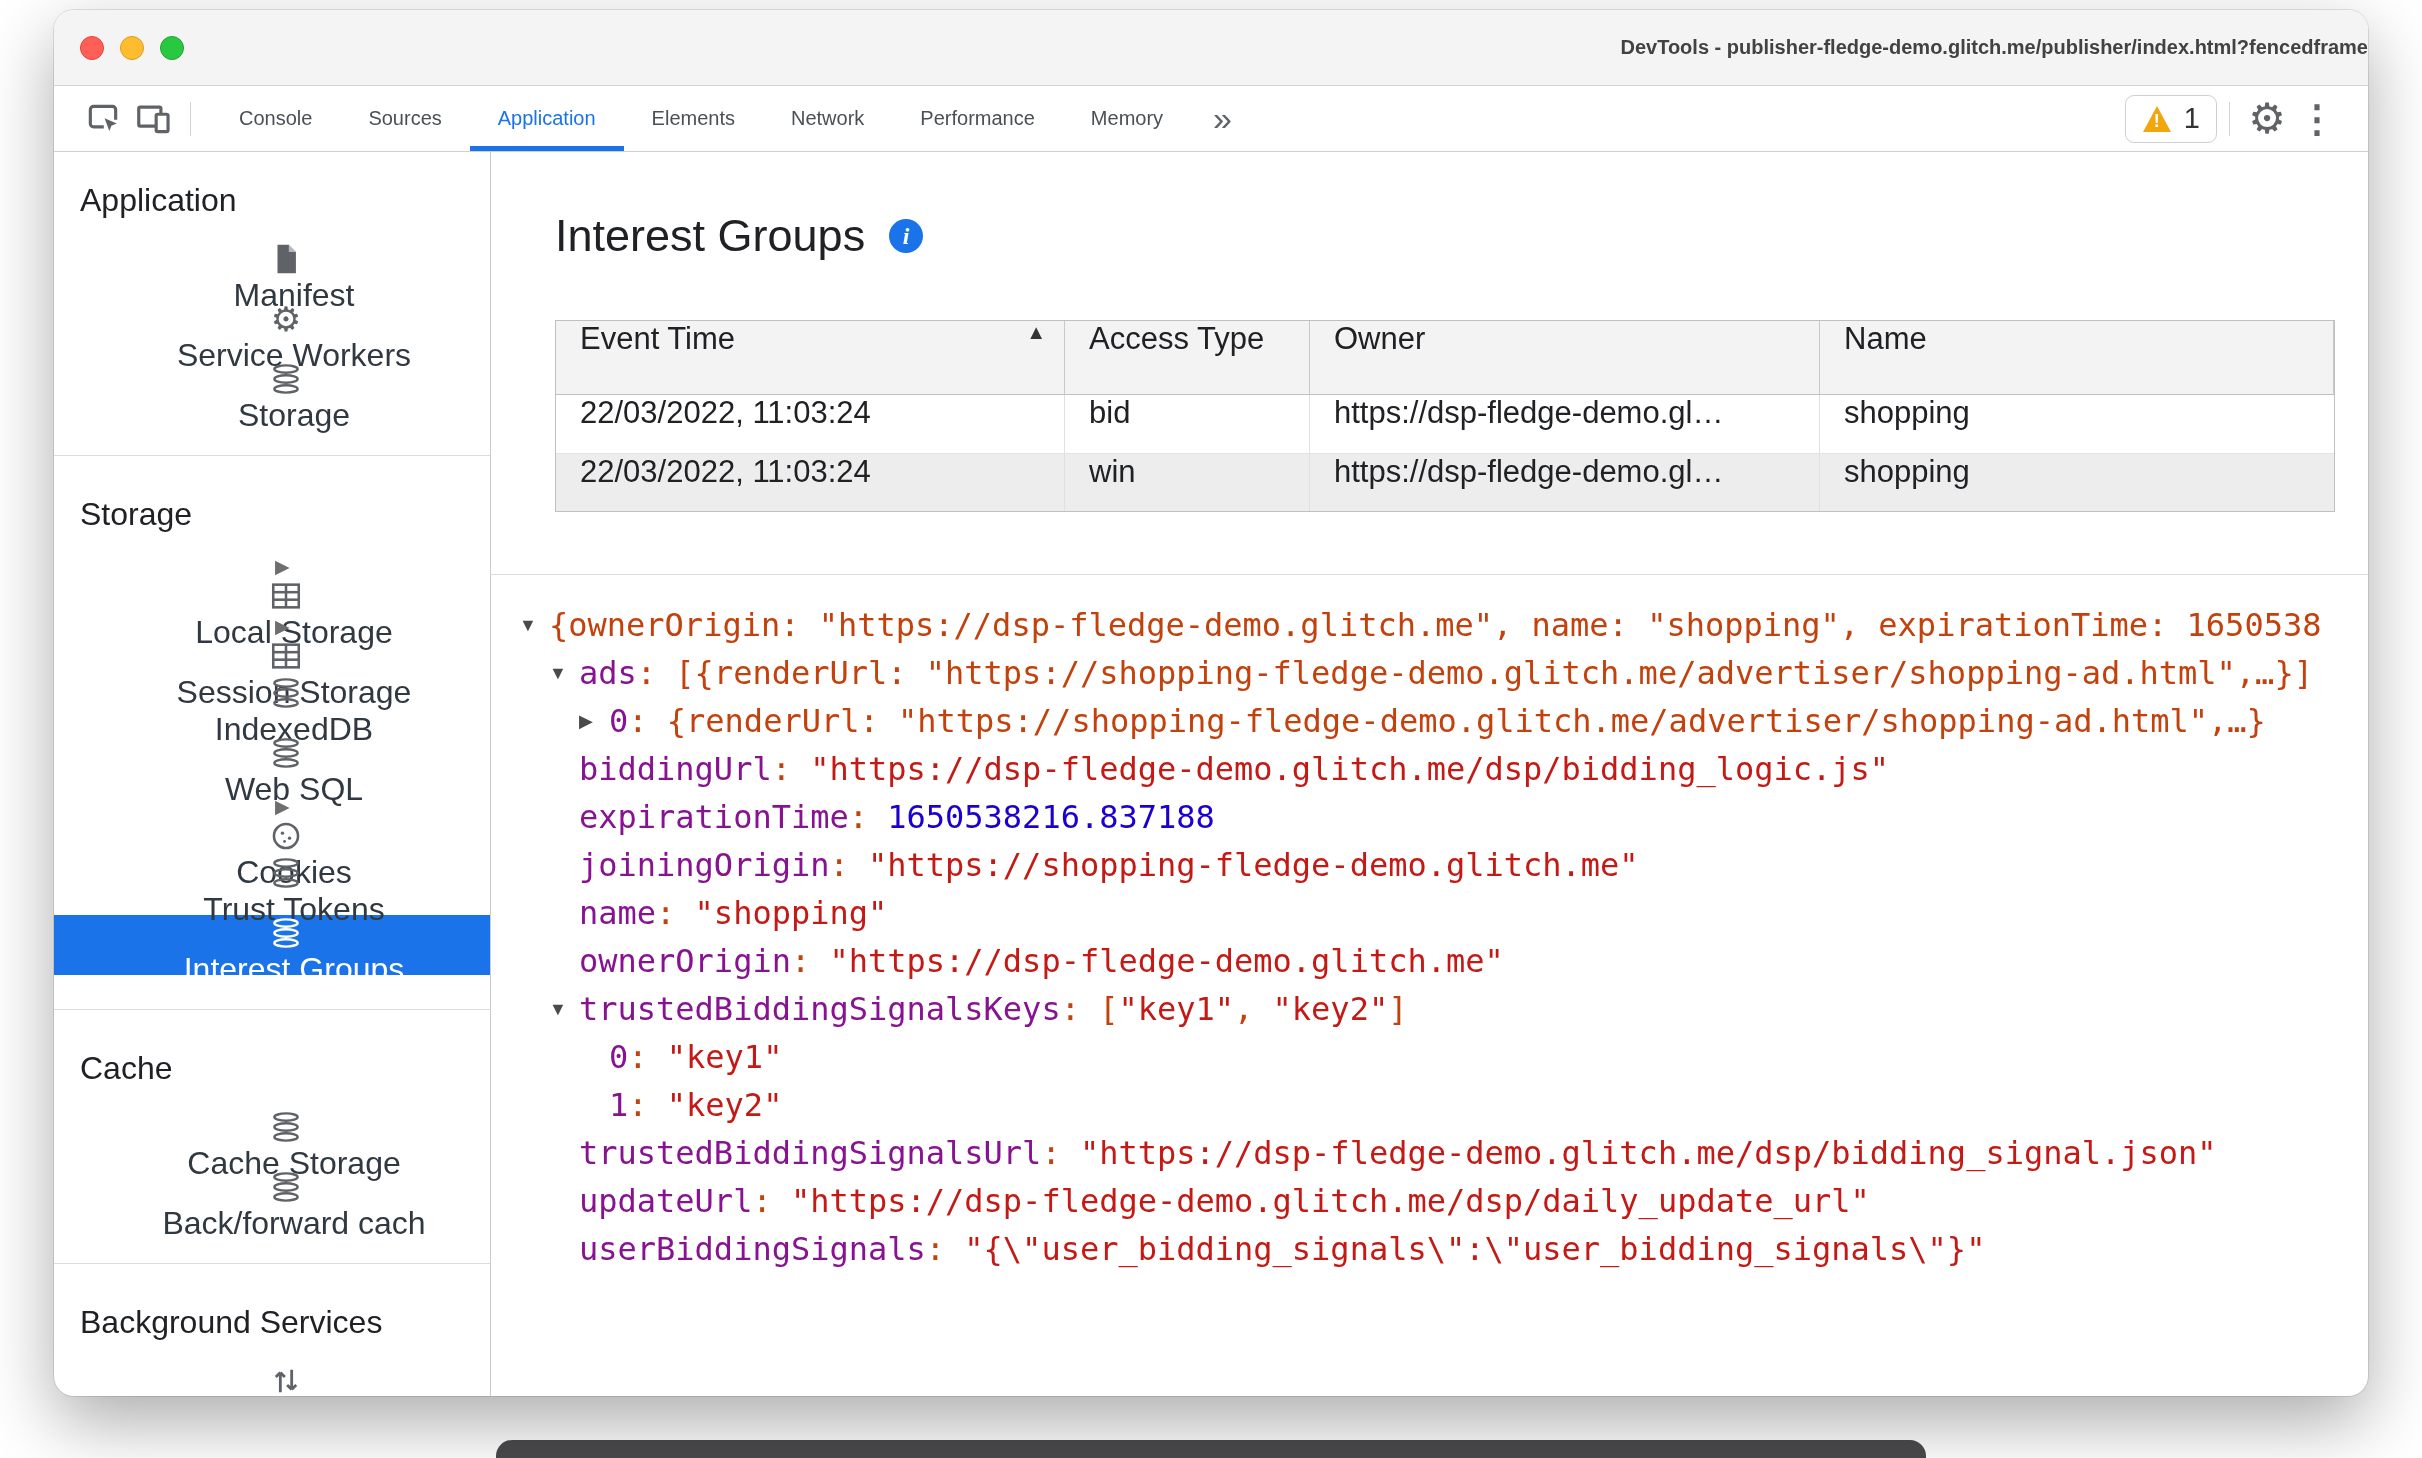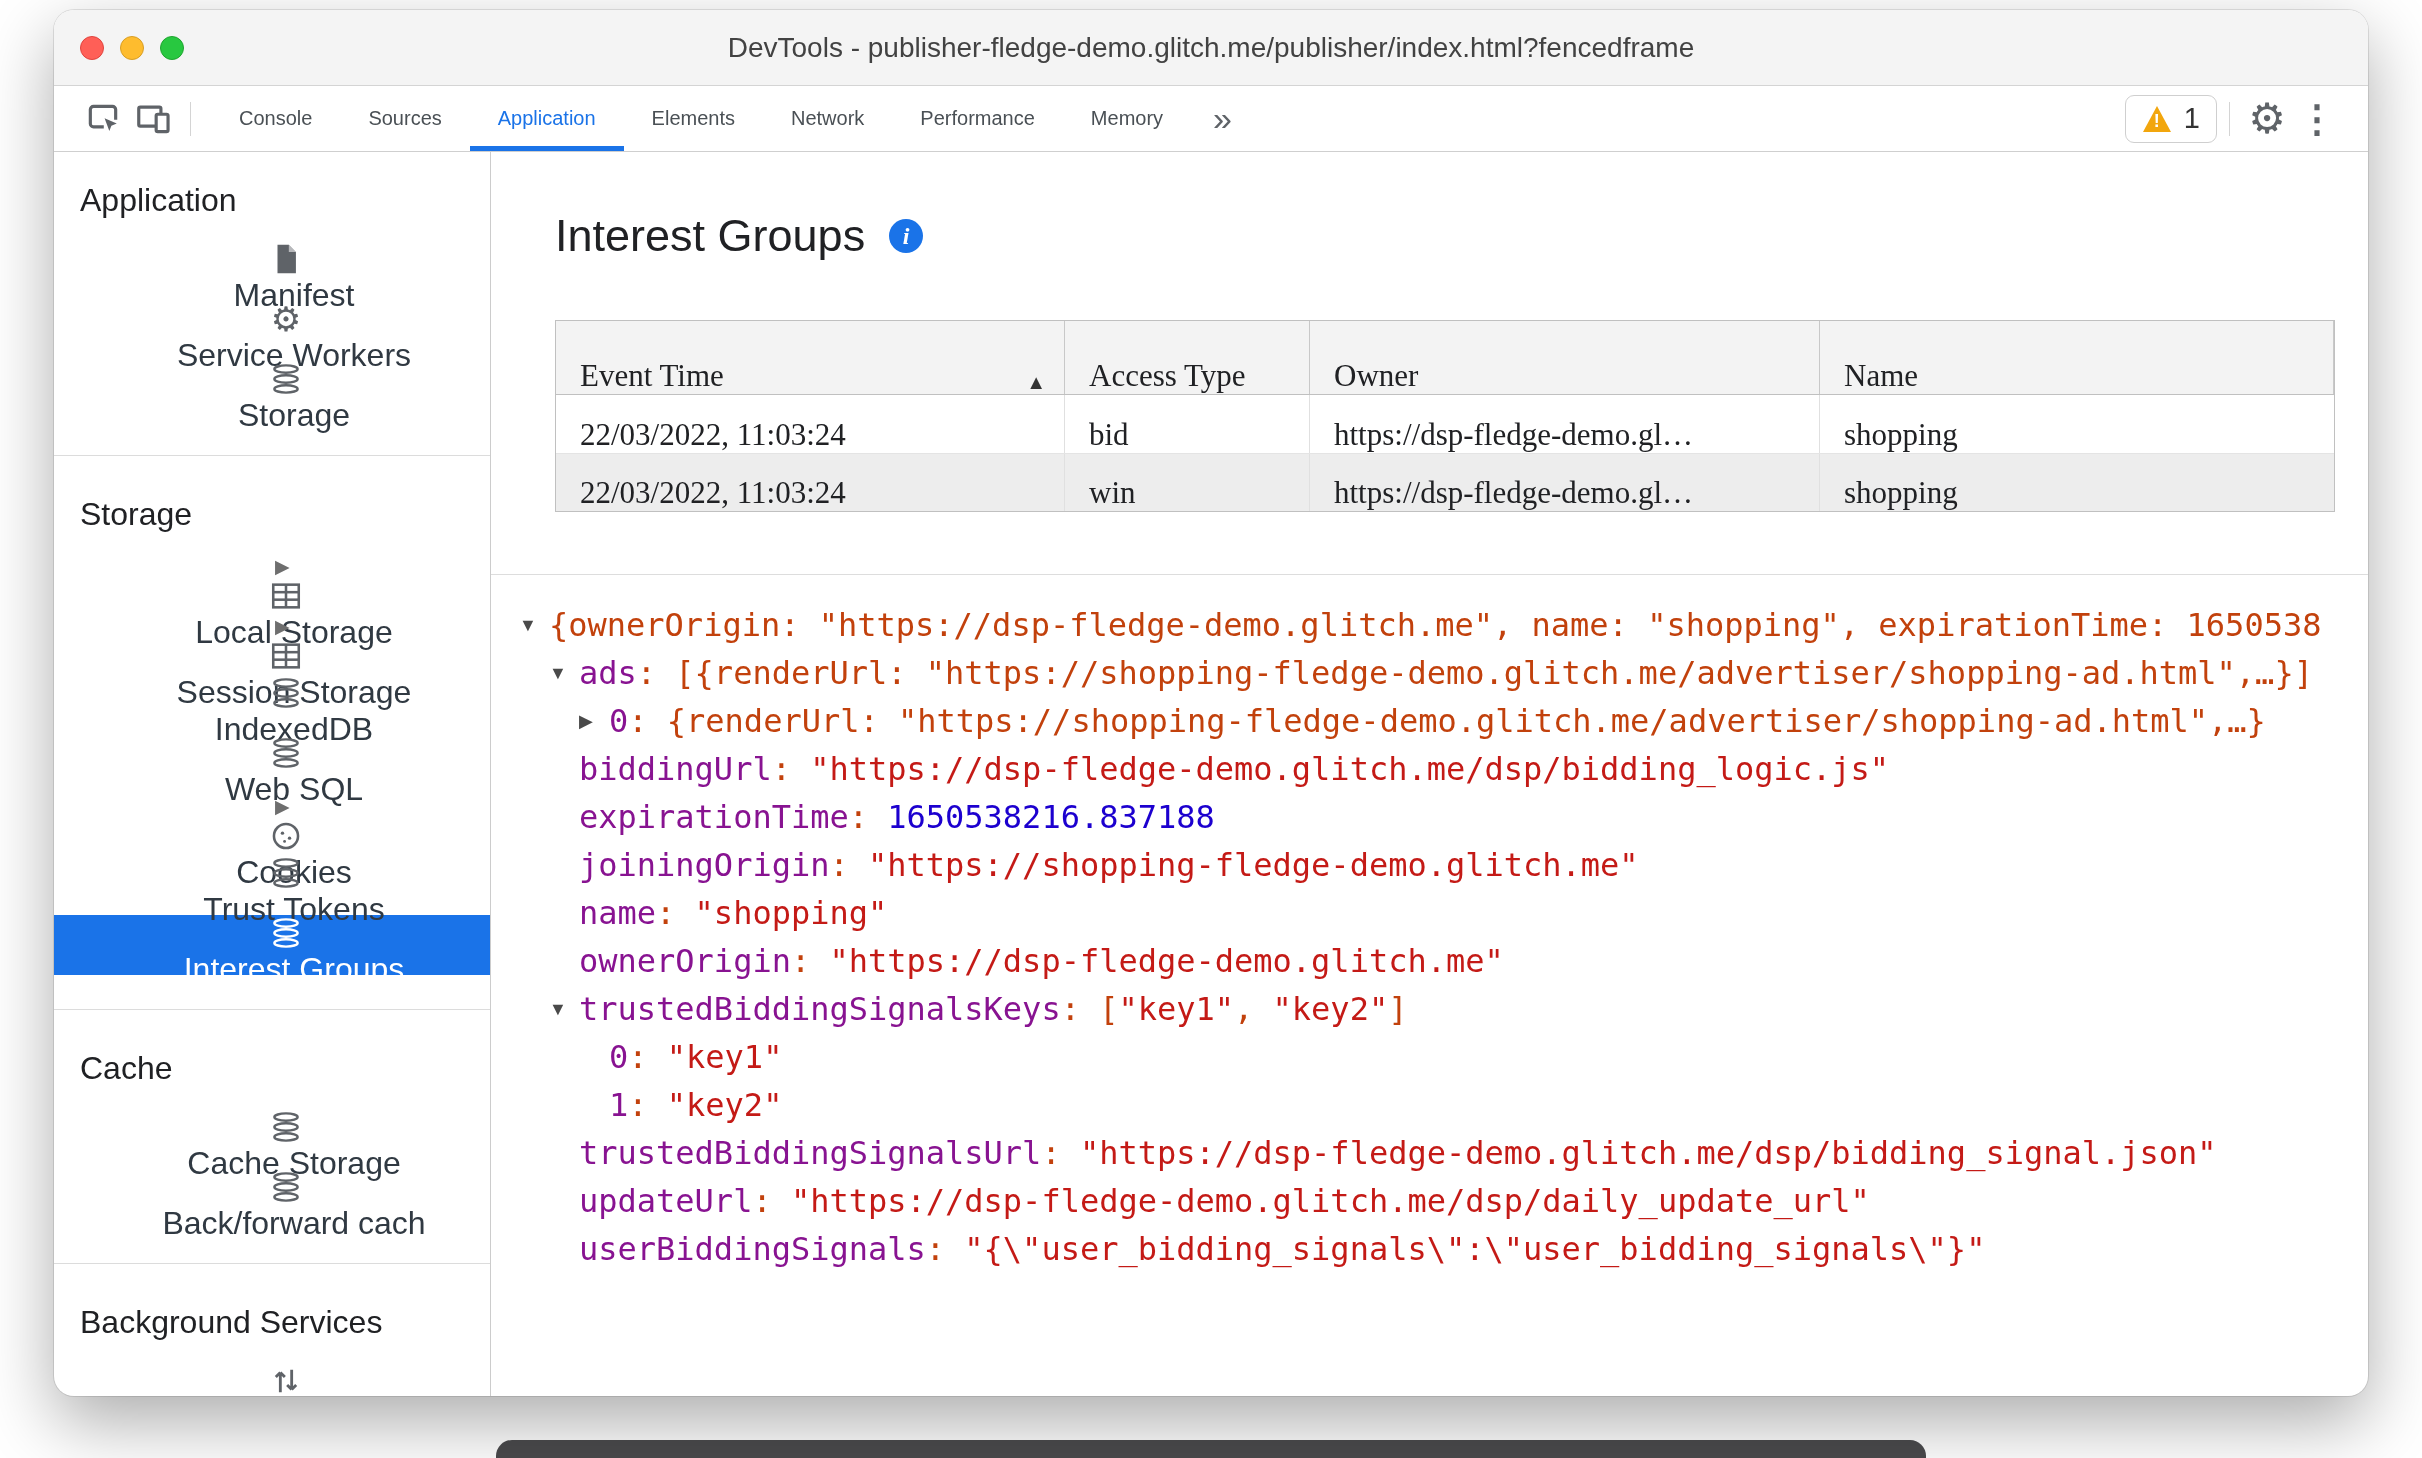--- a/index.html
+++ b/index.html
@@ -11,22 +11,22 @@
             background:#fff; border-radius:20px; overflow:hidden;
             box-shadow:0 26px 70px rgba(0,0,0,.33), 0 0 0 1px rgba(0,0,0,.10);
             display:flex; flex-direction:column; }
   .titlebar { height:76px; flex:none; background:#f4f4f4; border-bottom:1px solid #d4d4d4;
               position:relative; display:flex; align-items:center; }
   .traffic { display:flex; gap:16px; padding-left:26px; z-index:2; }
   .tl { width:24px; height:24px; border-radius:50%; }
   .tl.red    { background:#ff5f57; border:1px solid #e0443e; }
   .tl.yellow { background:#febc2e; border:1px solid #d89e24; }
   .tl.green  { background:#28c840; border:1px solid #1fa52f; }
-  .win-title { position:absolute; left:0; right:0; text-align:center;
-               font-size:28px; font-weight:400; color:#424242; }
+  .win-title { position:absolute; left:0; right:0; text-align:right;
+               font-size:20px; font-weight:700; color:#424242; }
 
   
   .toolbar { height:66px; flex:none; display:flex; align-items:stretch; background:#fff;
              border-bottom:1px solid #cfcfcf; padding:0 26px 0 24px; }
   .tb-icon { display:flex; align-items:center; justify-content:center; width:50px;
              color:#5f6368; cursor:pointer; }
   .tb-icon svg { display:block; }
   .vsep { width:1px; height:34px; background:#d4d4d4; align-self:center; margin:0 12px; }
   .tabs { display:flex; align-items:stretch; margin-left:8px; }
   .tab { display:flex; align-items:center; padding:0 28px; font-size:20px; color:#4a5055;
@@ -75,22 +75,22 @@
                margin-left:24px; cursor:pointer; }
 
   
   .ig-table { margin:58px 0 0 64px; width:1780px; border:1px solid #c0c0c0;
               font-size:31px; color:#202124; }
   .tr { display:grid; grid-template-columns:509px 245px 510px 514px; }
   .tr.head { background:#f3f3f3; height:74px; border-bottom:1px solid #c0c0c0; }
   .tr.row { height:58px; background:#fff; }
   .tr.row + .tr.row { border-top:1px solid #e4e4e4; }
   .tr.row.alt { background:#ededed; }
-  .td { display:flex; align-items:flex-end; padding-left:24px; overflow:hidden;
-        white-space:nowrap; border-right:1px solid #e0e0e0;font-family:Liberation Serif, serif; }
+  .td { display:flex; align-items:flex-start; padding-left:24px; overflow:hidden;
+        white-space:nowrap; border-right:1px solid #e0e0e0; }
   .tr.head .td { border-right:1px solid #c8c8c8; cursor:pointer; }
   .td:last-child { border-right:none; }
   .sort-arrow { margin-left:auto; margin-right:18px; font-size:20px; color:#333; }
 
   .hsep { height:1px; background:#ddd; margin-top:62px; }
 
   
   .tree { margin:26px 0 0 28px;
           font-family:"DejaVu Sans Mono","Liberation Mono",monospace;
           font-size:32px; color:#202124; }

